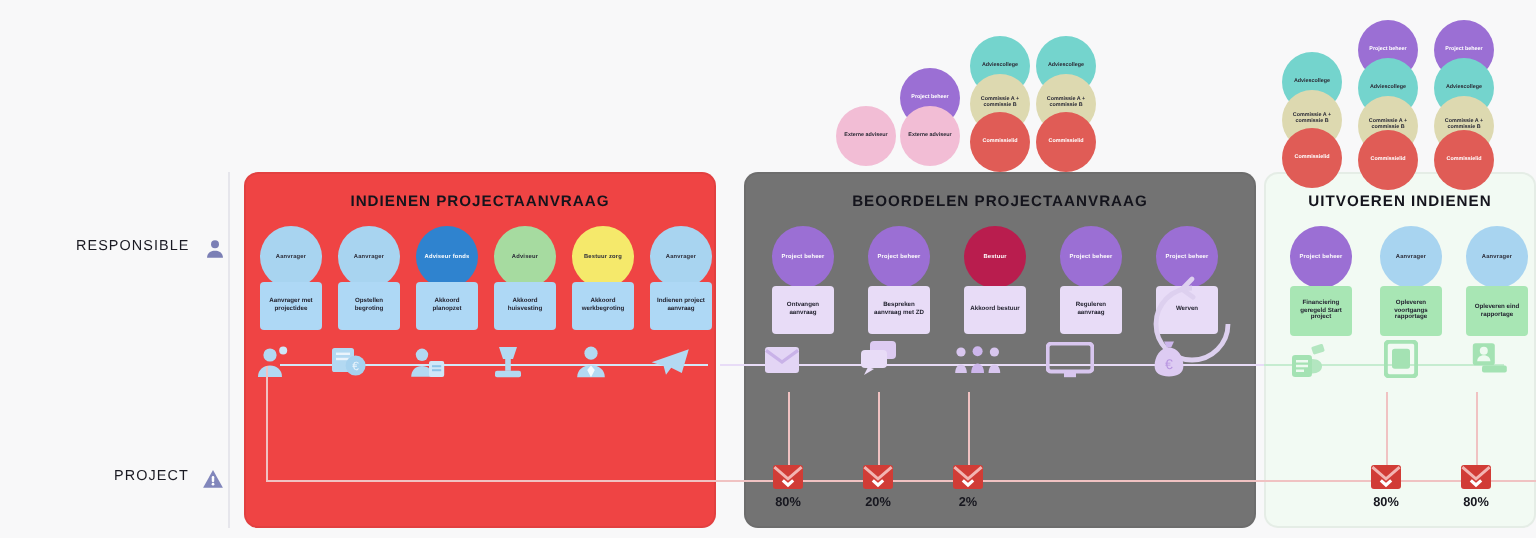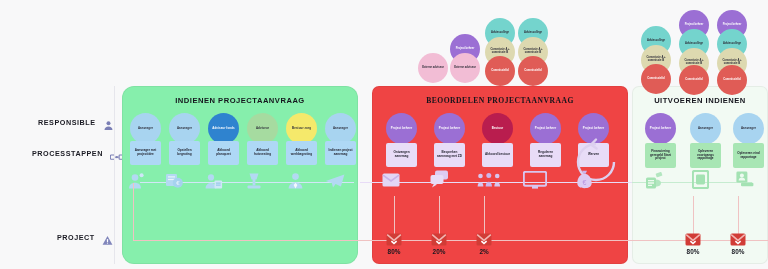--- a/index.html
+++ b/index.html
@@ -11,38 +11,38 @@
   }
   #board { position: relative; width: 768px; height: 269px; }
 
   
   .row-label {
     position: absolute;
     display: flex; align-items: center; gap: 7px;
     white-space: nowrap;
   }
   .row-label .txt {
-    font-size: 7.2px; font-weight: 700; letter-spacing: .55px;
+    font-size: 7.2px; font-weight: 400; letter-spacing: .55px;
     color: #1a1a23;
   }
   .row-label .ico { width: 11px; height: 11px; display: block; }
 
   
   .panel {
     position: absolute; border-radius: 7px;
     border: 1px solid rgba(0,0,0,.05);
   }
   .panel-title {
     position: absolute; left: 0; right: 0; top: 9px;
     text-align: center;
     font-size: 7.6px; font-weight: 700; letter-spacing: .5px;
     color: #14141c;
   }
-  .panel-blue  { background: #86efac; border-radius: 12px; }
-  .panel-purple{ background: #ef4444; font-family: Liberation Serif, serif; }
+  .panel-blue  { background: #ef4444; }
+  .panel-purple{ background: #737373; }
   .panel-green { background: #f2faf3; }
 
   
   .circle {
     position: absolute; border-radius: 50%;
     display: flex; align-items: center; justify-content: center;
     text-align: center; line-height: 1.05;
     font-size: 2.9px; font-weight: 700; letter-spacing: .1px;
     color: #2c2c38; padding: 2px; overflow: hidden;
   }
@@ -91,31 +91,20 @@
   <div class="row-label" style="left:38px; top:117px;">
     <span class="txt">RESPONSIBLE</span>
     <span class="ico">
       <svg viewBox="0 0 16 16" width="11" height="11">
           <circle cx="8" cy="4.6" r="2.9" fill="#7b7fb5"></circle>
           <path d="M2.2 14.4c0-3.2 2.6-5.1 5.8-5.1s5.8 1.9 5.8 5.1z" fill="#7b7fb5"></path>
         </svg>
     </span>
   </div>
 
-  <div class="row-label" style="left:32px; top:148px;">
-    <span class="txt">PROCESSTAPPEN</span>
-    <span class="ico">
-      <svg viewBox="0 0 20 12" width="14" height="9">
-          <rect x="0.5" y="2.5" width="6" height="6" rx="1" fill="none" stroke="#7b7fb5" stroke-width="1.6"></rect>
-          <rect x="13" y="2.5" width="6" height="6" rx="1" fill="none" stroke="#7b7fb5" stroke-width="1.6"></rect>
-          <path d="M7 5.5h5.5" stroke="#7b7fb5" stroke-width="1.5"></path>
-          <circle cx="9.8" cy="5.5" r="1.5" fill="#7b7fb5"></circle>
-        </svg>
-    </span>
-  </div>
 
   <div class="row-label" style="left:57px; top:232px;">
     <span class="txt">PROJECT</span>
     <span class="ico">
       <svg viewBox="0 0 16 15" width="11" height="11">
           <path d="M8 1 15.2 13.8H0.8z" fill="#8186bb"></path>
           <rect x="7.1" y="5.4" width="1.8" height="4.4" rx=".8" fill="#fff"></rect>
           <circle cx="8" cy="11.3" r="1" fill="#fff"></circle>
         </svg>
     </span>

